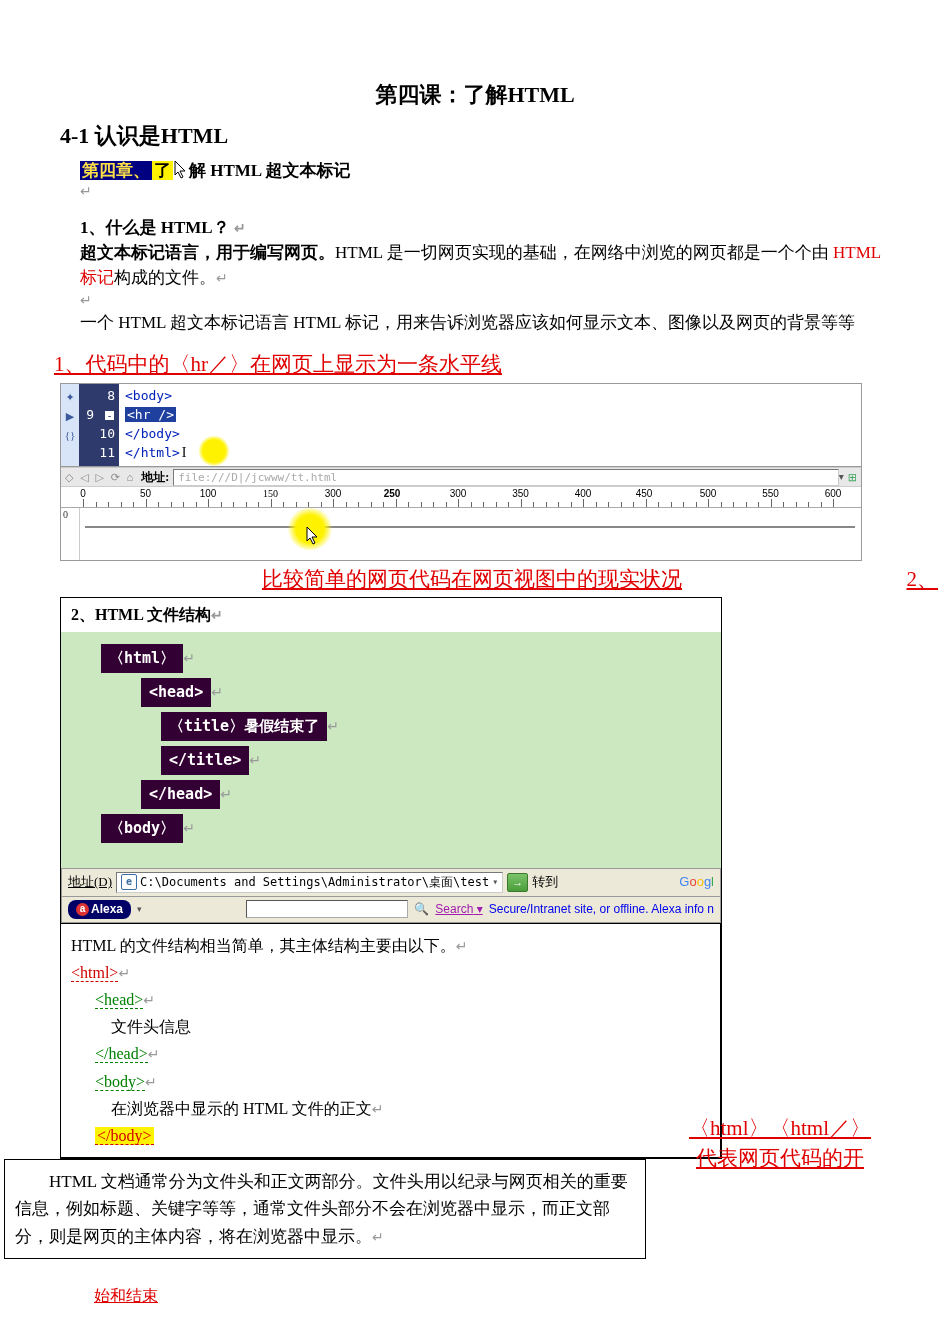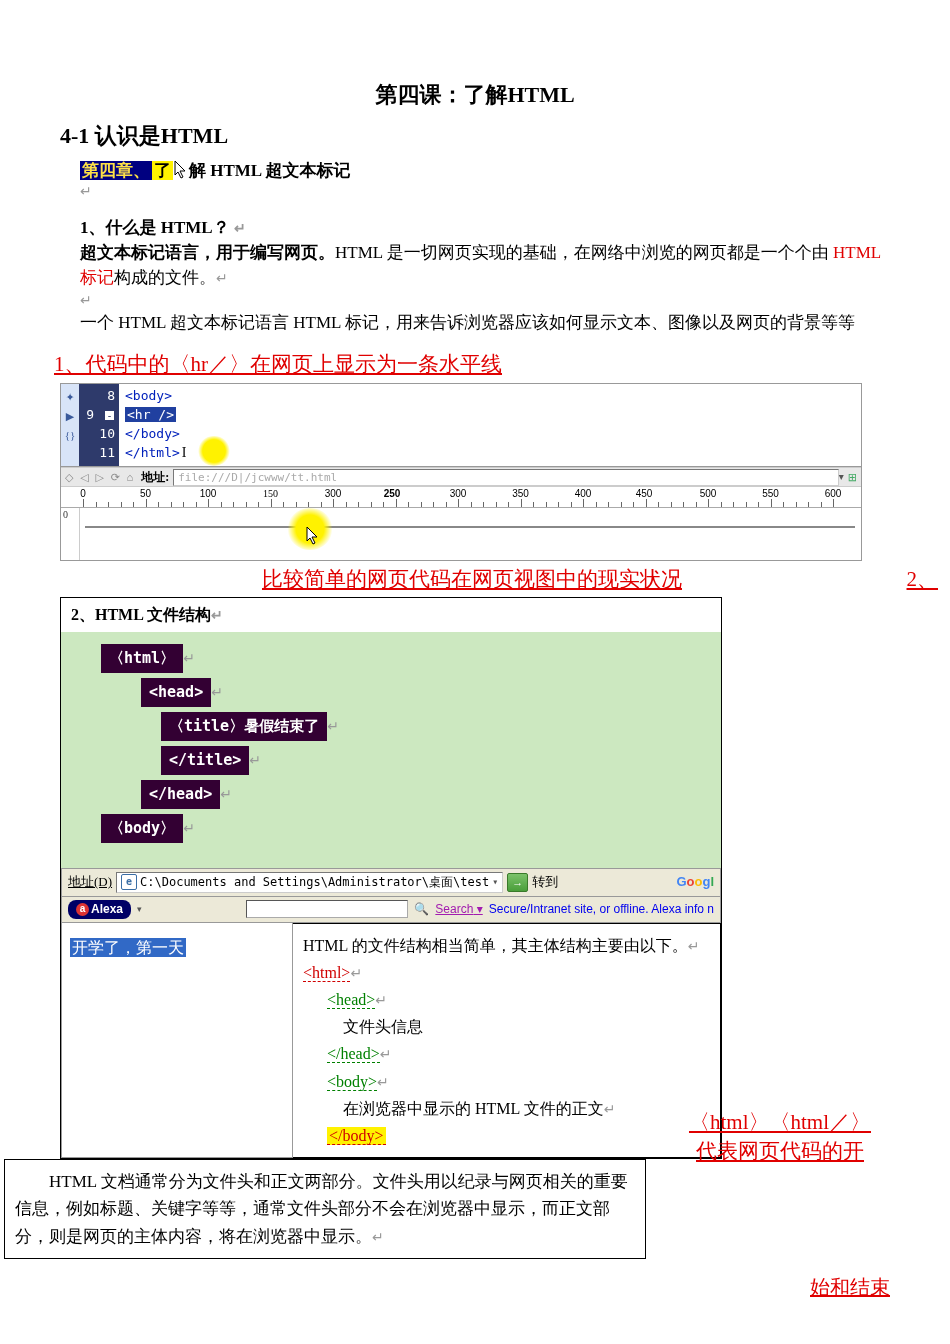--- a/index.html
+++ b/index.html
@@ -306,21 +306,21 @@
     background: linear-gradient(#7bc26a,#4a9e3a);
     color: #fff;
     font-size: 11px;
     padding: 1px 4px;
     border: 1px solid #3a7a2a;
     border-radius: 2px;
   }
   .browser-bar .go-lbl { color: #000; font-size: 13px; }
   .browser-bar .google {
     font-family: Arial;
-    font-weight: bold;
+    font-weight: normal;
   }
   .browser-bar .google .b { color: #4285f4;}
   .browser-bar .google .r { color: #ea4335;}
   .browser-bar .google .y { color: #fbbc05;}
   .browser-bar .google .g { color: #34a853;}
   .alexa-bar {
     background: #ece9d8;
     border: 1px solid #999;
     border-top: none;
     padding: 3px 6px;
@@ -427,24 +427,23 @@
     text-align: center;
     color: #e00000;
     text-decoration: underline;
     font-size: 21px;
     line-height: 1.4;
     width: 200px;
   }
   .final-red {
     color: #e00000;
     text-decoration: underline;
-    font-size: 20px;
-    margin-top: 14px;
+    font-size: 16px;
+    margin-top: 26px;
     margin-left: 34px;
-    text-align: right;
   }
   .small-drop { font-size:10px; color:#555; }
 </style>
 </head>
 <body>
 
 <div class="page">
   <div class="title">第四课：了解HTML</div>
   <div class="section-heading">4-1 认识是HTML</div>
 
@@ -613,23 +612,20 @@
           <span class="a-circ">a</span>
           <span>Alexa</span>
         </span>
       <span class="tri">▾</span>
       <span class="search-box"></span>
       <span class="mag">🔍</span>
       <span class="stext"><span>Search</span> ▾</span>
       <span class="stext" style="text-decoration:none;color:#00e;">Secure/Intranet site, or offline. Alexa info n</span>
     </div>
     <div class="content-area">
-      <div class="content-left">
-        <span class="selected-text">开学了，第一天</span>
-      </div>
       <div class="explain-box">
         <div><span>HTML 的文件结构相当简单，其主体结构主要由以下。</span><span class="para-mark">↵</span></div>
         <span class="tag-red">&lt;html&gt;</span><span class="para-mark">↵</span>
         <span class="ind"><span class="tag-green">&lt;head&gt;</span><span class="para-mark">↵</span></span>
         <span class="ind2">文件头信息</span>
         <span class="ind"><span class="tag-green">&lt;/head&gt;</span><span class="para-mark">↵</span></span>
         <span class="ind"><span class="tag-green">&lt;body&gt;</span><span class="para-mark">↵</span></span>
         <span class="ind2"><span>在浏览器中显示的 HTML 文件的正文</span><span class="para-mark">↵</span></span>
         <span class="ind"><span class="tag-red yellow-end">&lt;/body&gt;</span></span>
       </div>

